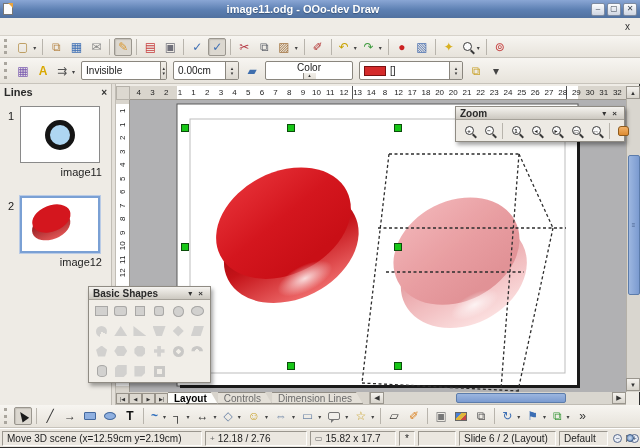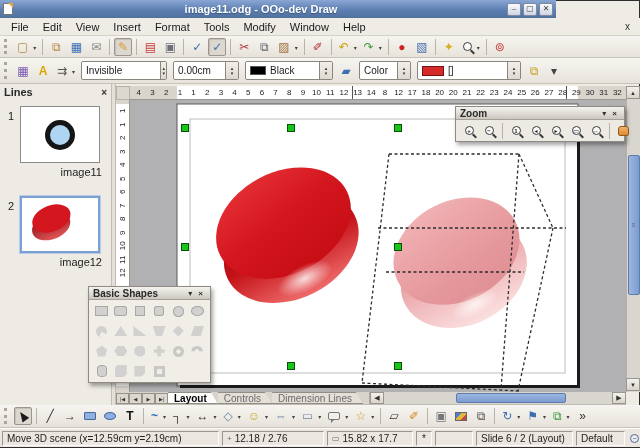--- a/index.html
+++ b/index.html
@@ -3,21 +3,21 @@
 <meta charset="utf-8">
 <style>
   html,body{margin:0;padding:0;background:#555;}
   *{box-sizing:border-box;}
   .window{
     position:relative;width:640px;height:448px;overflow:hidden;
     background:#efece6;font-family:"Liberation Sans","DejaVu Sans",sans-serif;
     outline:1px solid #2e2e2e;outline-offset:-1px;font-size:11px;color:#1a1a1a;
   }
   
-  .titlebar{position:absolute;left:0;top:0;width:556px;height:18px;
+  .titlebar{position:absolute;left:0;top:0;width:640px;height:18px;
     background:linear-gradient(#8aa6d4,#5c7fb2 55%,#50719f);
     display:flex;align-items:center;padding:0 3px;}
   .doc-ic{width:10px;height:12px;background:#fdfdfd;border:1px solid #777;position:relative;margin-right:4px;flex:0 0 auto;}
   .doc-ic::after{content:"";position:absolute;right:-1px;top:-1px;border-style:solid;border-width:0 5px 5px 0;border-color:transparent #e8a33d transparent transparent;}
   .title-text{flex:1;text-align:center;color:#fff;font-weight:bold;font-size:11px;text-shadow:0 1px 1px #3a5578;white-space:nowrap;overflow:hidden;}
   .tb-winbtn{width:14px;height:13px;margin-left:2px;border:1px solid #7d8aa0;border-radius:2px;
     background:linear-gradient(#fbfcfe,#cfd6e2);display:flex;align-items:center;justify-content:center;
     font-size:8px;color:#39414e;line-height:1;flex:0 0 auto;}
   
   .menubar{position:absolute;left:0;top:18px;width:640px;height:18px;background:#efece6;
@@ -155,31 +155,20 @@
 
   <div class="titlebar">
     <span class="doc-ic"></span>
     <span class="title-text">image11.odg - OOo-dev Draw</span>
     <span class="tb-winbtn">–</span>
     <span class="tb-winbtn">▢</span>
     <span class="tb-winbtn">✕</span>
   </div>
 
   <div class="menubar">
-    <span id="menu-items" style="display:flex;">
-        <span class="menu-item">File</span>
-        <span class="menu-item">Edit</span>
-        <span class="menu-item">View</span>
-        <span class="menu-item">Insert</span>
-        <span class="menu-item">Format</span>
-        <span class="menu-item">Tools</span>
-        <span class="menu-item">Modify</span>
-        <span class="menu-item">Window</span>
-        <span class="menu-item">Help</span>
-      </span>
     <span class="menu-doc-close">x</span>
   </div>
 
   <div class="toolbar tb-std">
     <span class="grip"></span>
     <span id="tb-std-items" style="display:flex;align-items:center;">
         <span class="tb-btn dd">
           <span class="glyph" style="color: rgb(176, 137, 63);">▢</span>
         </span>
         <span class="tb-sep"></span>
@@ -266,31 +255,26 @@
         </span>
       </span>
     <span class="combo" style="width:86px;gap:34px;">
       <span class="val">Invisible</span>
       <span class="spin"></span>
     </span>
     <span class="combo" style="width:66px;">
       <span class="val">0.00cm</span>
       <span class="spin"></span>
     </span>
-    <span class="combo" style="width:88px;">
-      <span class="swatch" style="width:16px;height:9px;background:#000;border:1px solid #555;"></span>
-      <span class="val">Black</span>
-      <span class="spin"></span>
-    </span>
     <span id="tb-lf-can" style="display:flex;align-items:center;">
         <span class="tb-btn">
           <span class="glyph" style="color: rgb(63, 111, 174);">▰</span>
         </span>
       </span>
-    <span class="combo" style="width:52px;">
+    <span class="combo" style="width:88px;flex-direction:column;">
       <span class="val">Color</span>
       <span class="spin"></span>
     </span>
     <span class="combo" style="width:104px;">
       <span class="swatch" style="width:22px;height:10px;background:#d42a2a;border:1px solid #7a1010;"></span>
       <span class="val">[]</span>
       <span class="spin"></span>
     </span>
     <span id="tb-lf-right" style="display:flex;align-items:center;">
         <span class="tb-btn">
@@ -566,21 +550,21 @@
         <span class="tb-btn dd">
           <span class="glyph" style="color: rgb(63, 155, 63);">⧉</span>
         </span>
         <span class="tb-btn">
           <span class="glyph" style="color: rgb(51, 51, 51);">»</span>
         </span>
       </span>
   </div>
 
   <div class="statusbar">
-    <span class="sb-seg" style="width:217px;">
+    <span class="sb-seg" style="width:200px;">
       <span>Move 3D scene (x=12.59cm y=2.19cm)</span>
     </span>
     <span class="sb-seg" style="width:102px;">
       <span class="sb-ic">+</span>
       <span>12.18 / 2.76</span>
     </span>
     <span class="sb-seg" style="width:86px;">
       <span class="sb-ic">▭</span>
       <span>15.82 x 17.7</span>
     </span>

